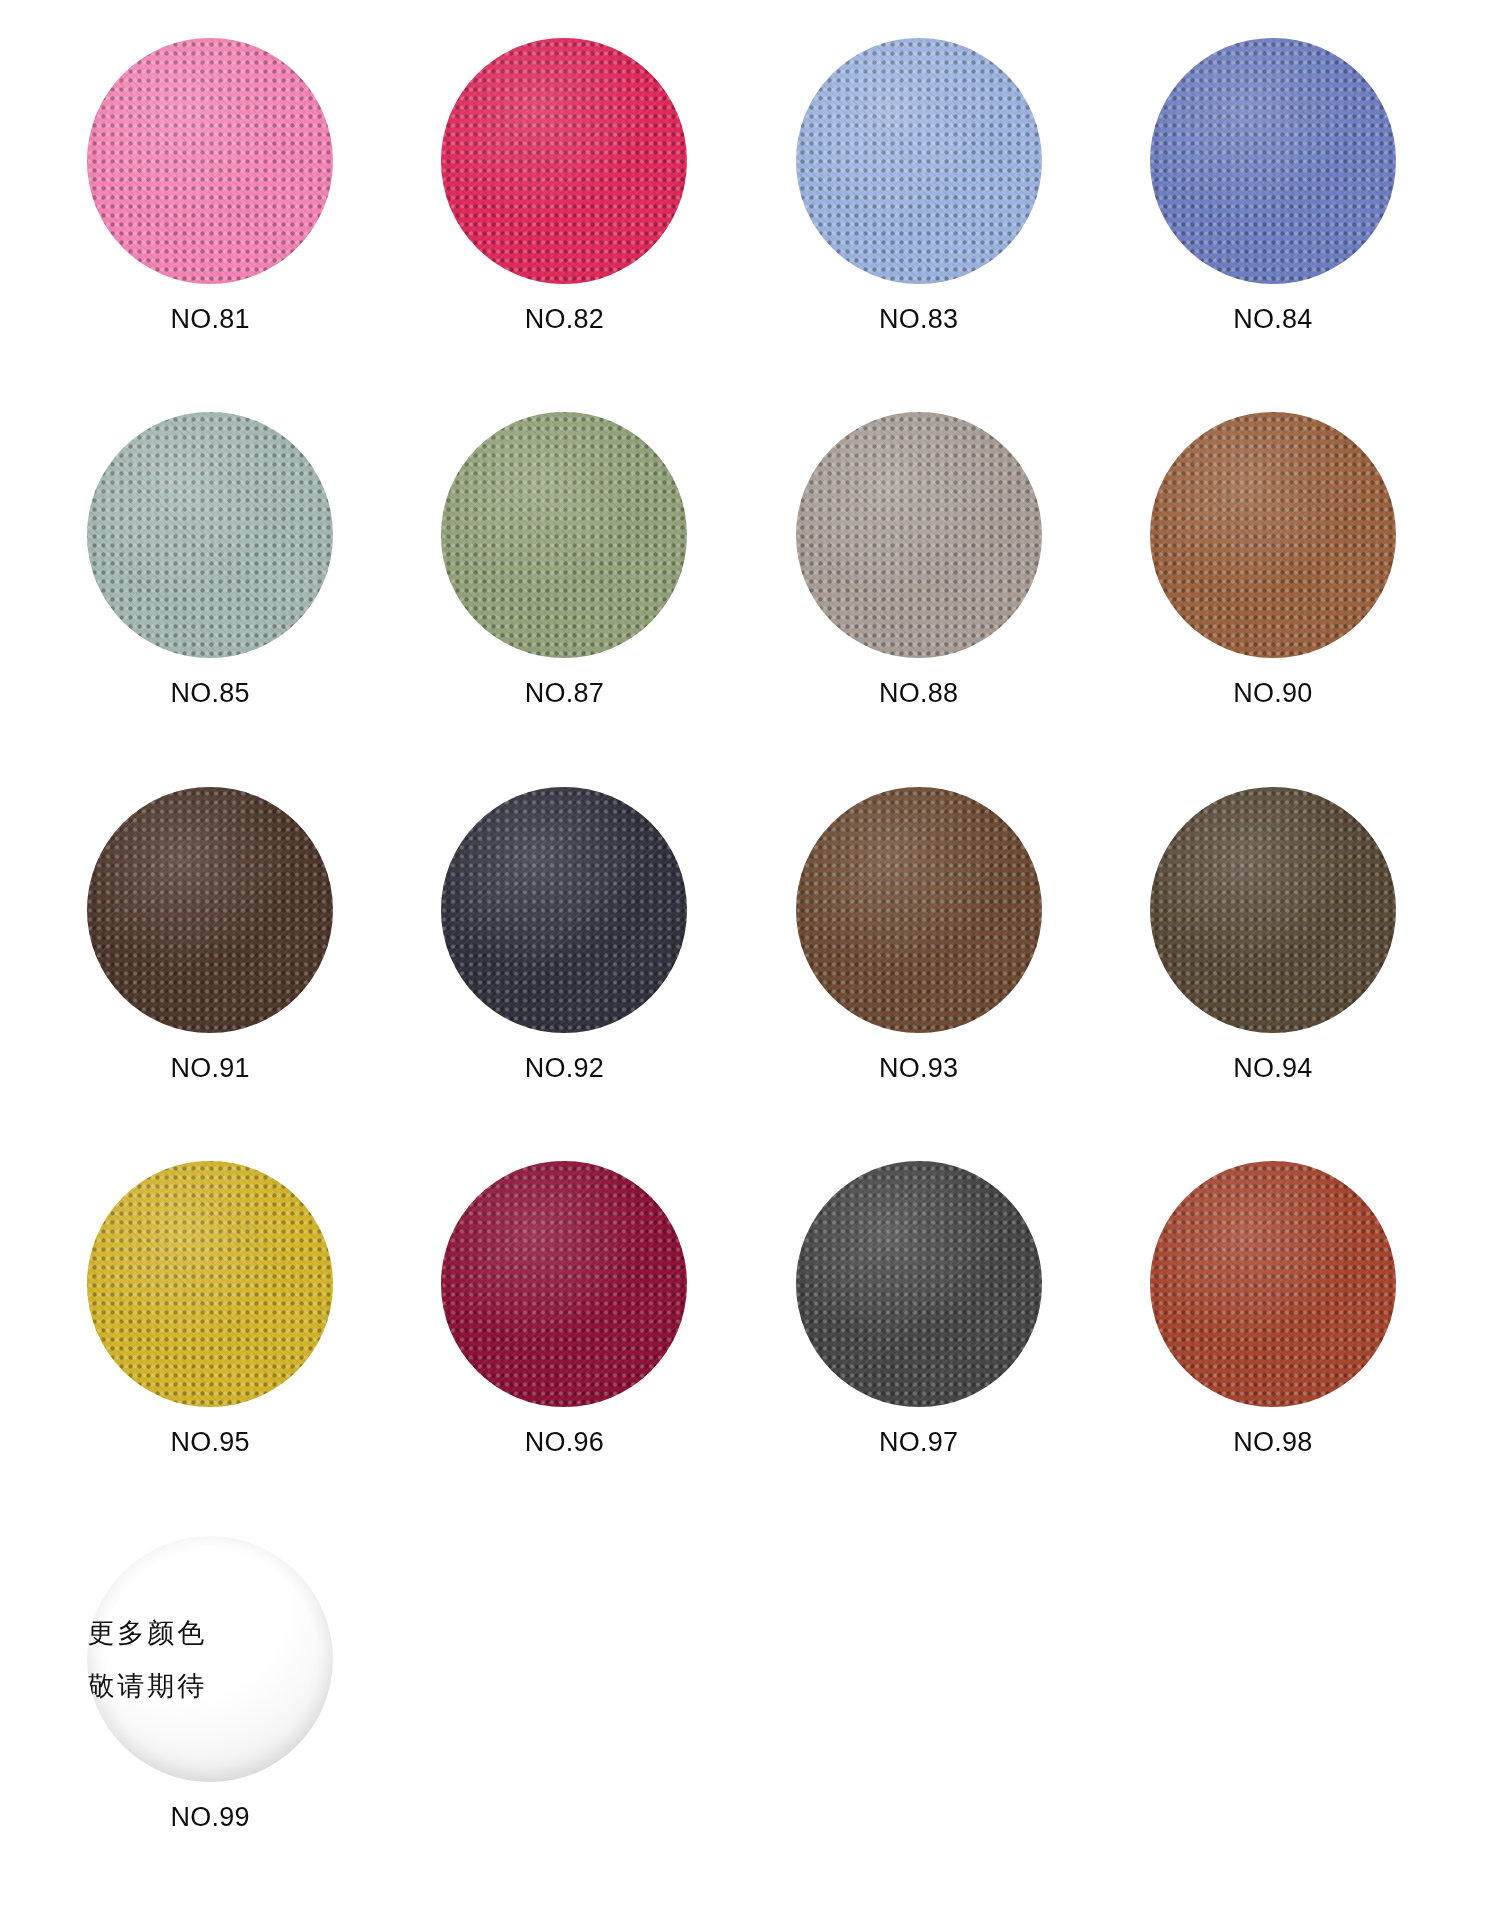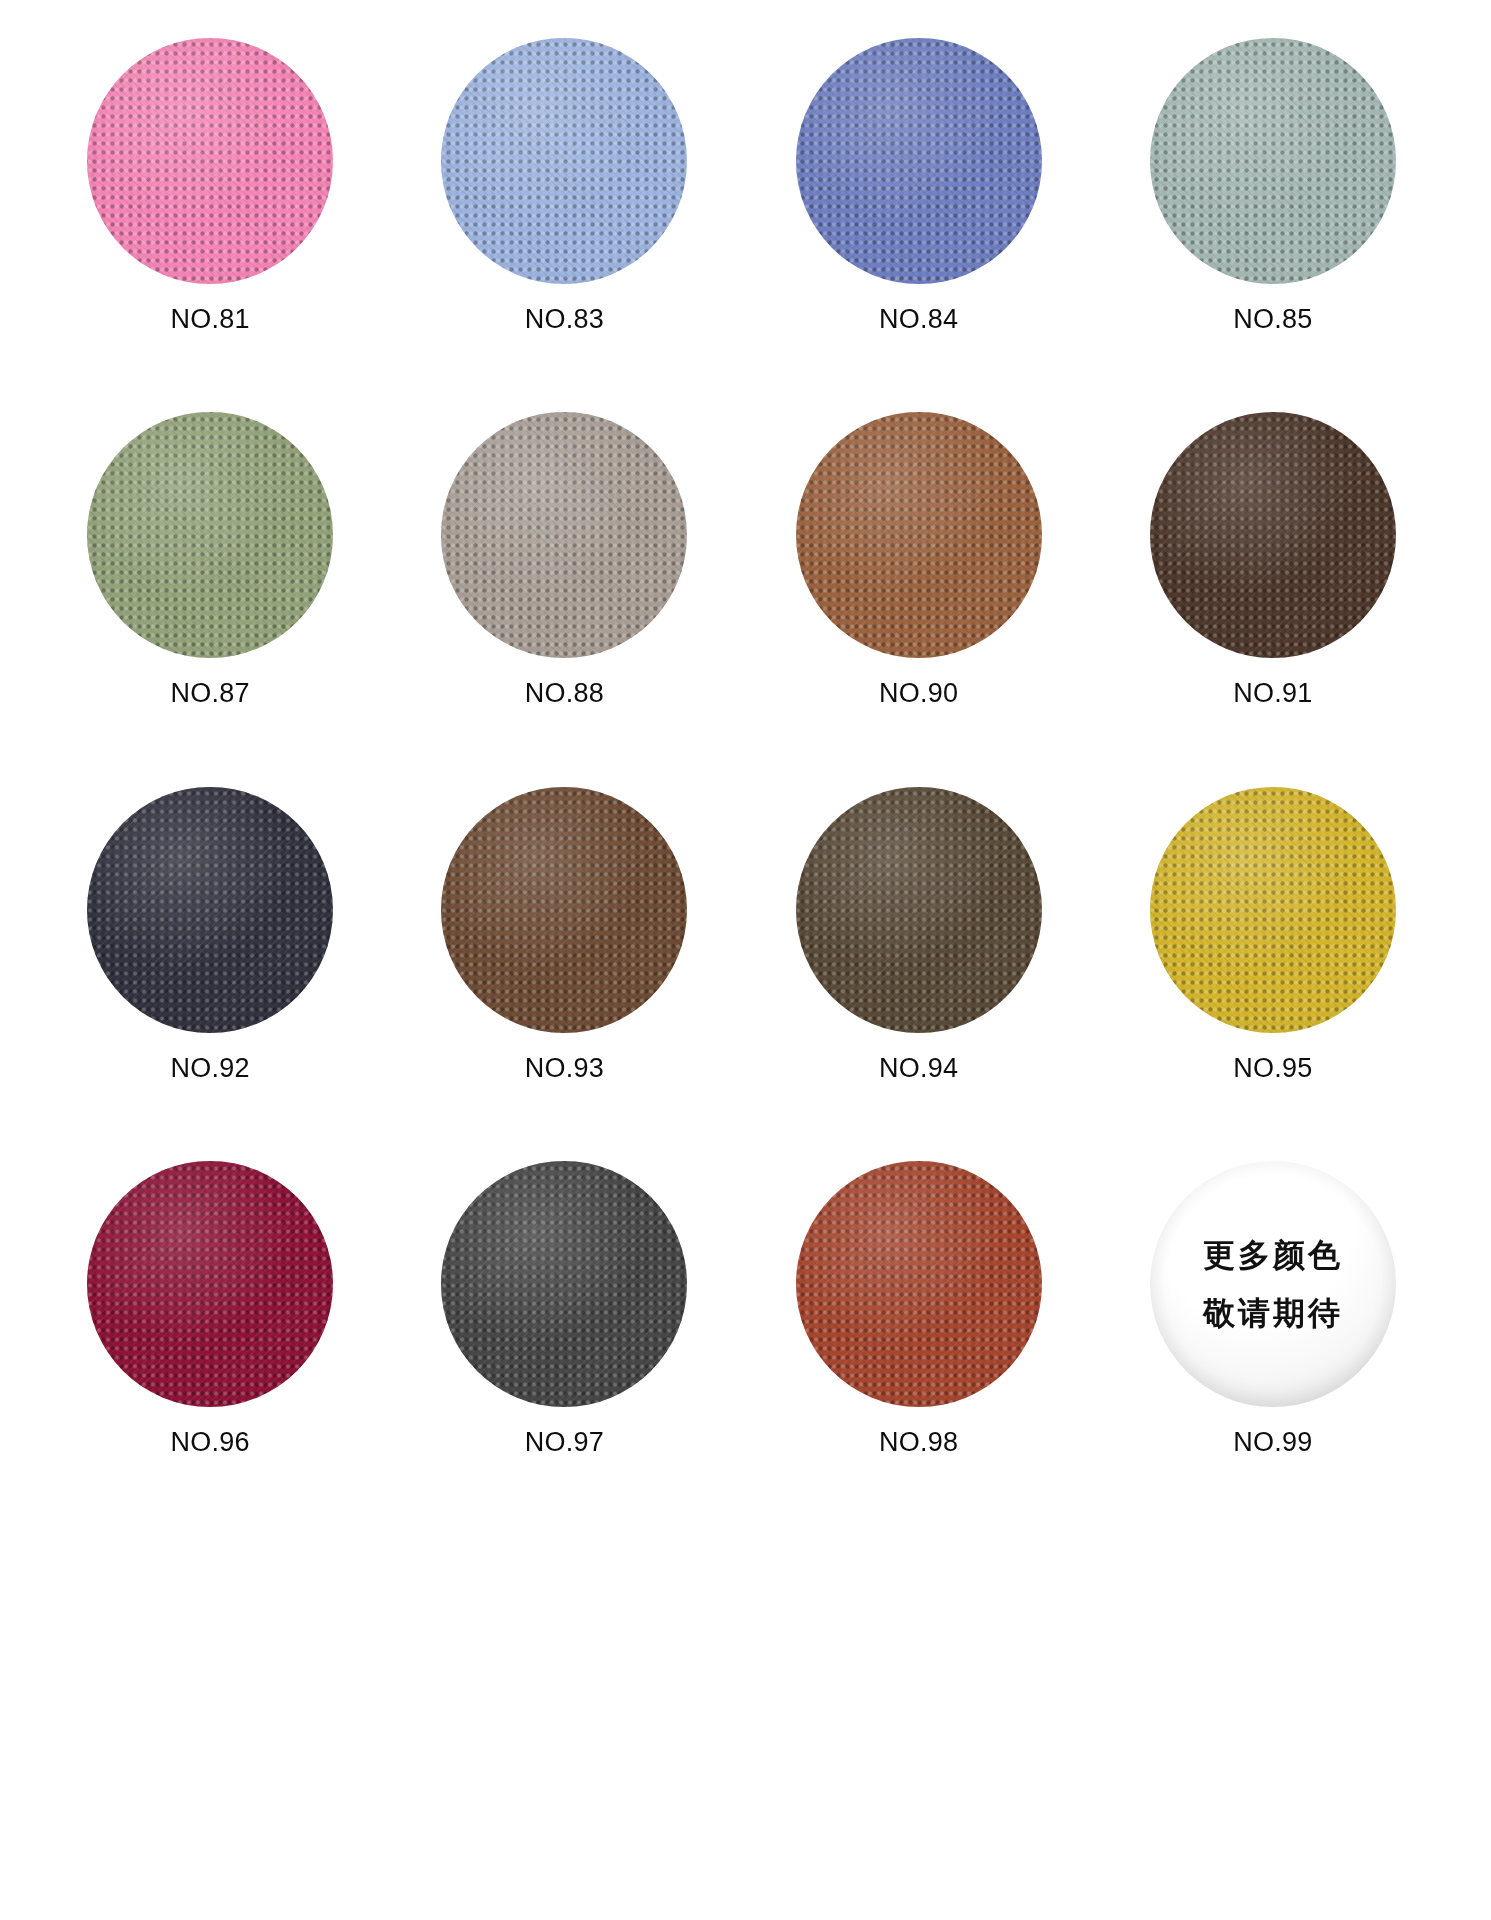--- a/index.html
+++ b/index.html
@@ -103,30 +103,28 @@
     background:
       radial-gradient(circle at 42% 26%, #ffffff 0%, #ffffff 42%, #f7f7f7 66%, #e9e9e9 88%, #dcdcdc 100%);
     box-shadow: inset 0 -8px 22px rgba(0,0,0,0.07);
   }
 
   .placeholder-text {
     position: absolute;
     inset: 0;
     display: flex;
     flex-direction: column;
-    align-items: center;
     justify-content: center;
     gap: 26px;
     color: #111111;
     font-family: "DejaVu Sans", "Liberation Sans", sans-serif;
-    font-size: 32px;
+    font-size: 27px;
     letter-spacing: 3px;
     line-height: 1;
     z-index: 3;
-    font-weight: bold;
   }
 
   .swatch-label {
     margin-top: 20px;
     font-size: 27px;
     color: #0d0d0d;
     font-family: "Liberation Sans", "DejaVu Sans", sans-serif;
     font-weight: 400;
     letter-spacing: 0.2px;
     white-space: nowrap;
@@ -140,20 +138,28 @@
       <div class="swatch-cell">
         <div class="swatch-disc-wrap">
           <div class="swatch-disc" title="NO.81" style="background-color: rgb(245, 133, 182);">
             <div class="swatch-sheen"></div>
           </div>
         </div>
         <div class="swatch-label">NO.81</div>
       </div>
       <div class="swatch-cell">
         <div class="swatch-disc-wrap">
+          <div class="swatch-disc" title="NO.82" style="background-color: rgb(224, 42, 92);">
+            <div class="swatch-sheen"></div>
+          </div>
+        </div>
+        <div class="swatch-label">NO.82</div>
+      </div>
+      <div class="swatch-cell">
+        <div class="swatch-disc-wrap">
           <div class="swatch-disc" title="NO.83" style="background-color: rgb(157, 180, 224);">
             <div class="swatch-sheen"></div>
           </div>
         </div>
         <div class="swatch-label">NO.83</div>
       </div>
       <div class="swatch-cell">
         <div class="swatch-disc-wrap">
           <div class="swatch-disc" title="NO.84" style="background-color: rgb(111, 127, 194);">
             <div class="swatch-sheen"></div>

